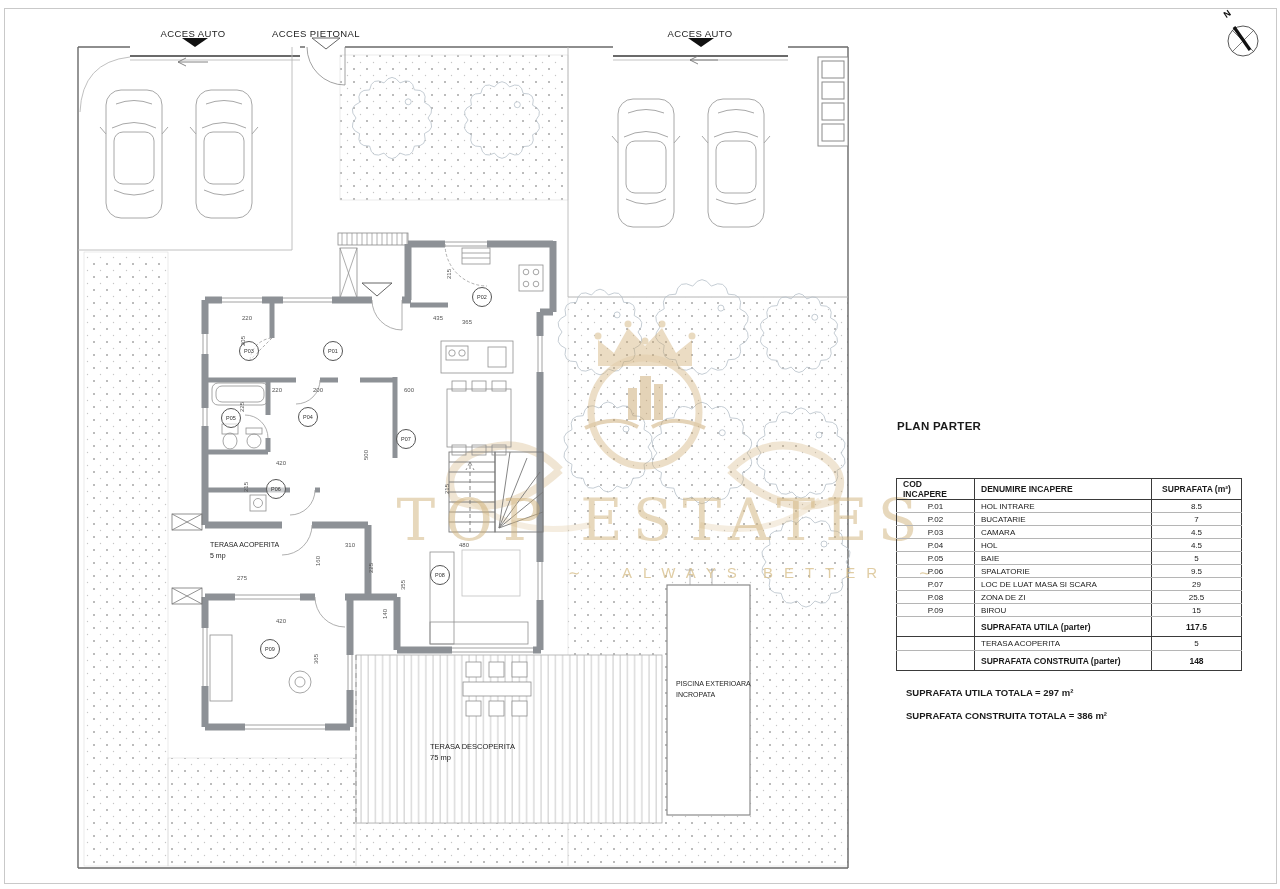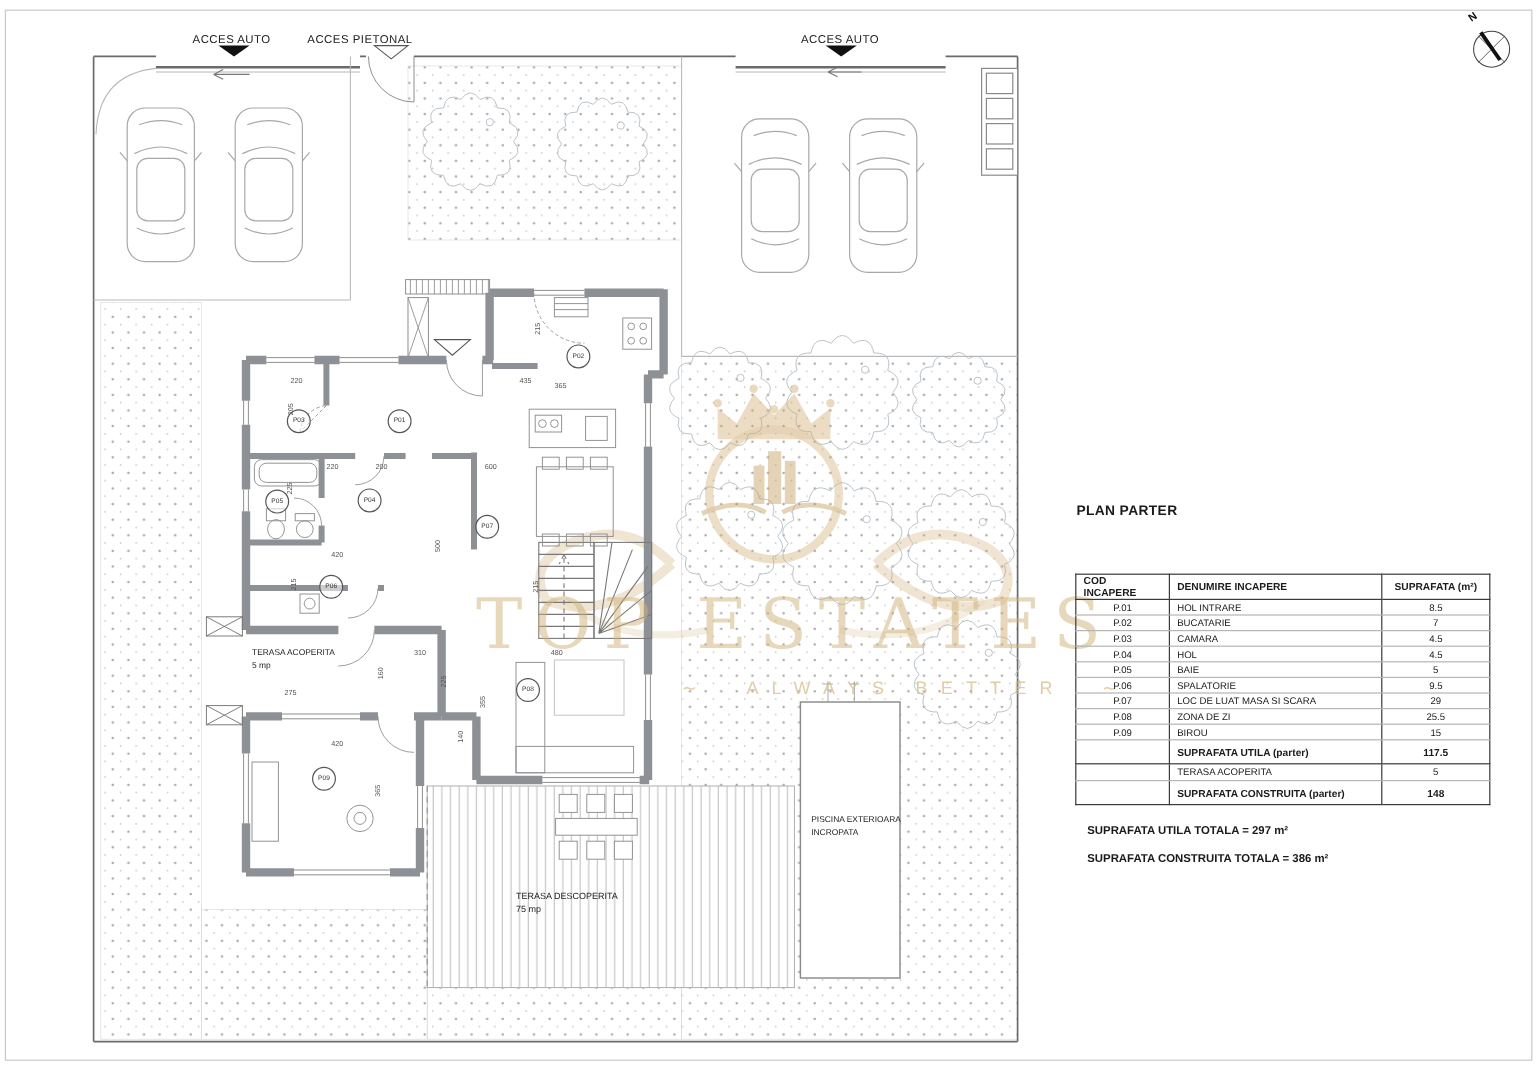--- a/index.html
+++ b/index.html
@@ -290,21 +290,21 @@
   </g>
 
   <g stroke="#444" fill="none">
     <circle cx="1243" cy="41" r="15" stroke-width="0.9"></circle>
     <path d="M1232 30 L1254 52 M1254 30 L1232 52" stroke-width="0.7"></path>
     <path d="M1250 50 L1234 27" stroke="#111" stroke-width="3.2"></path>
   </g>
 </svg>
 
 <div class="lbl access-label" style="left:193px;top:33px">ACCES AUTO</div>
-<div class="lbl access-label" style="left:300px;top:33px">ACCES PIETONAL</div>
+<div class="lbl access-label" style="left:316px;top:33px">ACCES PIETONAL</div>
 <div class="lbl access-label" style="left:700px;top:33px">ACCES AUTO</div>
 <div class="north-label" style="left:1224px;top:9px">N</div>
 
 <div class="room-circle" style="left:333px;top:351px">P01</div>
 <div class="room-circle" style="left:482px;top:297px">P02</div>
 <div class="room-circle" style="left:249px;top:351px">P03</div>
 <div class="room-circle" style="left:308px;top:417px">P04</div>
 <div class="room-circle" style="left:231px;top:418px">P05</div>
 <div class="room-circle" style="left:276px;top:489px">P06</div>
 <div class="room-circle" style="left:406px;top:439px">P07</div>

